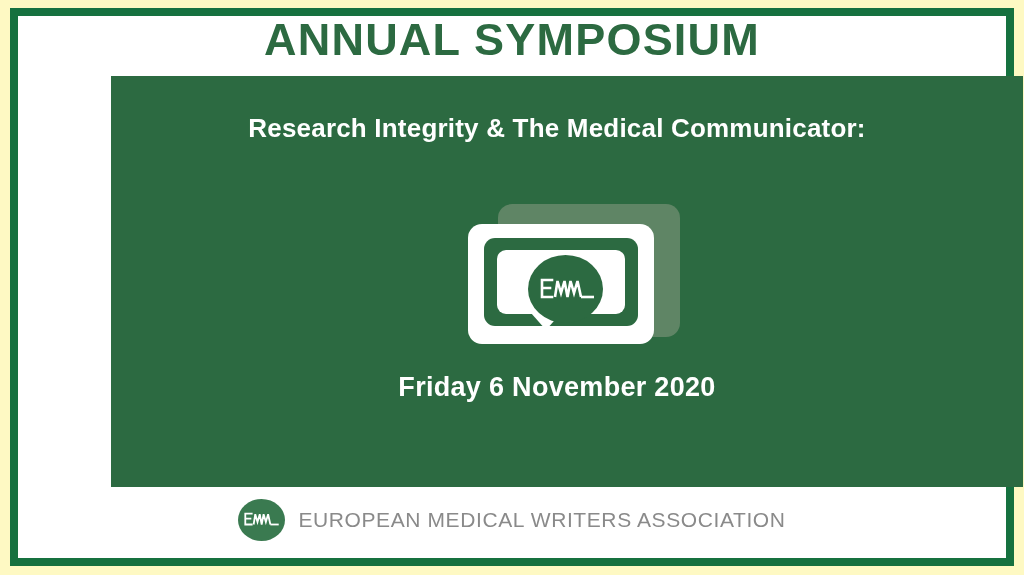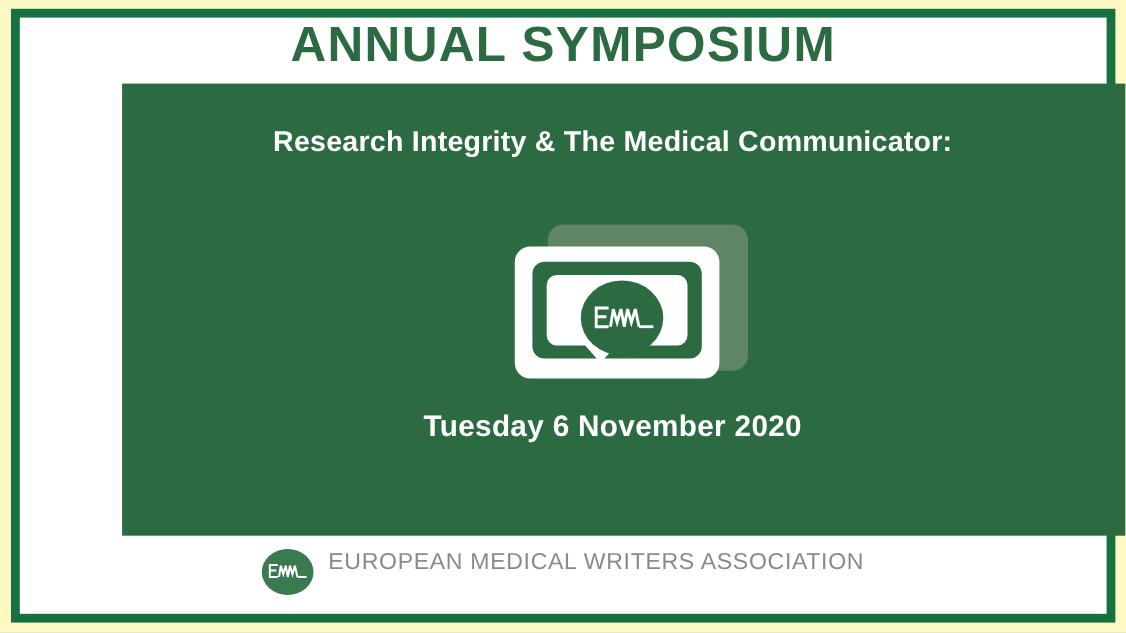--- a/index.html
+++ b/index.html
@@ -160,21 +160,21 @@
     overflow: visible;
   }
 
   
   .footer {
     position: absolute;
     left: 0;
     top: 499px;
     width: 1024px;
     display: flex;
-    align-items: flex-start;
+    align-items: center;
     justify-content: center;
   }
   .footer-mark {
     position: relative;
     width: 47px;
     height: 42px;
     background: #3a7a50;
     border-radius: 50%;
     flex: 0 0 auto;
   }
@@ -219,21 +219,21 @@
             <svg viewBox="0 0 56 28">
               <path d="M2 4 L2 21 M2 4 L12 4 M2 12 L10 12 M2 21 L12 21" stroke="#ffffff" stroke-width="2.6" fill="none" stroke-linecap="square"></path>
               <path d="M15 21 L17.5 5 L21 17 L24.5 5 L27.5 21 L30.5 5 L34 17 L37.5 5 L41 21" stroke="#ffffff" stroke-width="2.6" fill="none" stroke-linejoin="miter" stroke-linecap="butt"></path>
               <path d="M41 21 L54 21" stroke="#ffffff" stroke-width="2.6" fill="none" stroke-linecap="butt"></path>
             </svg>
           </div>
         </div>
       </div>
     </div>
 
-    <div class="date">Tuesday 6 November 2020</div>
+    <div class="date">Friday 6 November 2020</div>
 
   </div>
 
   <div class="footer">
     <div class="footer-mark">
       <svg viewBox="0 0 56 28">
         <path d="M2 4 L2 21 M2 4 L12 4 M2 12 L10 12 M2 21 L12 21" stroke="#ffffff" stroke-width="2.8" fill="none" stroke-linecap="square"></path>
         <path d="M15 21 L17.5 5 L21 17 L24.5 5 L27.5 21 L30.5 5 L34 17 L37.5 5 L41 21" stroke="#ffffff" stroke-width="2.8" fill="none" stroke-linejoin="miter" stroke-linecap="butt"></path>
         <path d="M41 21 L54 21" stroke="#ffffff" stroke-width="2.8" fill="none" stroke-linecap="butt"></path>
       </svg>

